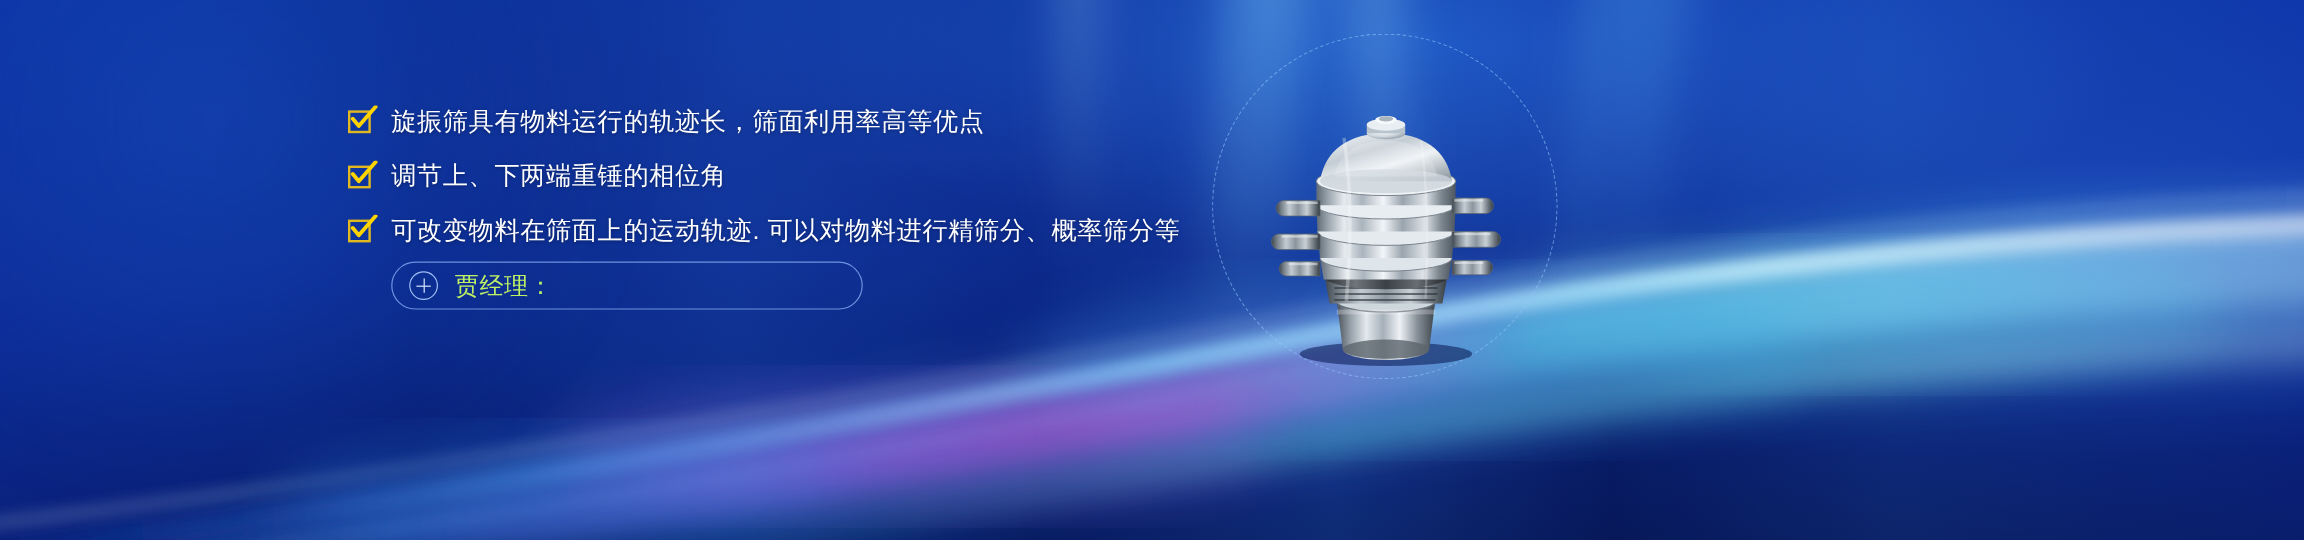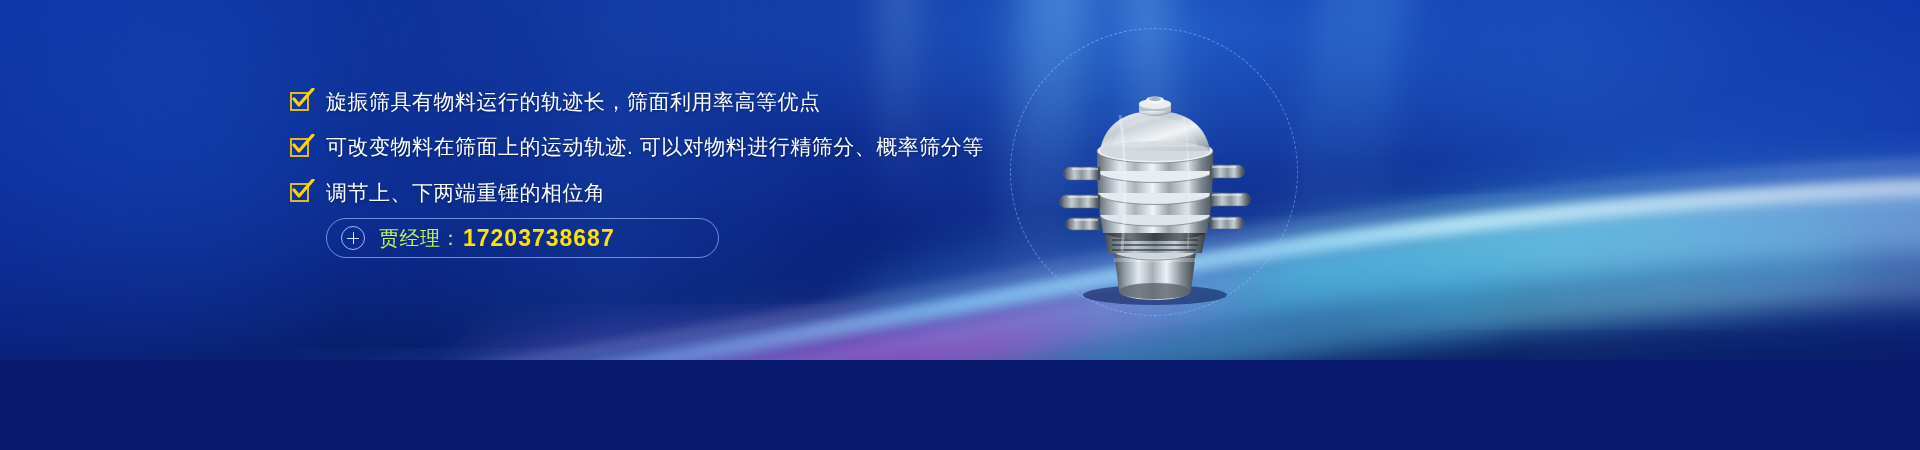--- a/index.html
+++ b/index.html
@@ -1,18 +1,18 @@
 <!DOCTYPE html>
 <html><head>
 <meta charset="utf-8">
 <style>
   html,body{margin:0;padding:0;background:#0a1a6e;}
   *{box-sizing:border-box;}
   #banner{
-    position:relative;width:1920px;height:360px;overflow:hidden;
+    position:relative;width:1920px;height:450px;overflow:hidden;
     font-family:"Liberation Sans","DejaVu Sans",sans-serif;
     background:#0b2a8f;
   }
 
   
   .bg-base{position:absolute;inset:0;
     background:
       radial-gradient(ellipse 70% 85% at 62% 8%, rgba(40,110,230,.55) 0%, rgba(18,52,160,.25) 45%, rgba(0,0,0,0) 70%),
       radial-gradient(ellipse 55% 70% at 88% 40%, rgba(30,95,215,.45) 0%, rgba(10,35,130,0) 65%),
       radial-gradient(ellipse 90% 120% at 20% 55%, rgba(10,40,140,.6) 0%, rgba(6,22,92,.2) 60%, rgba(0,0,0,0) 80%),
@@ -267,33 +267,32 @@
       <span class="btxt">旋振筛具有物料运行的轨迹长，筛面利用率高等优点</span>
     </div>
 
     <div class="bullet">
       <span class="chk">
         <span class="box"></span>
         <svg class="tick" viewBox="0 0 24 22">
             <path d="M3 11 L8 17 L22 1" stroke="#ffd400" stroke-width="3.2" fill="none" stroke-linecap="round" stroke-linejoin="round"></path>
           </svg>
       </span>
-      <span class="btxt">可改变物料在筛面上的运动轨迹. 可以对物料进行精筛分、概率筛分等</span>
+      <span class="btxt">调节上、下两端重锤的相位角</span>
     </div>
 
     <div class="bullet">
       <span class="chk">
         <span class="box"></span>
         <svg class="tick" viewBox="0 0 24 22">
             <path d="M3 11 L8 17 L22 1" stroke="#ffd400" stroke-width="3.2" fill="none" stroke-linecap="round" stroke-linejoin="round"></path>
           </svg>
       </span>
-      <span class="btxt">调节上、下两端重锤的相位角</span>
+      <span class="btxt">可改变物料在筛面上的运动轨迹. 可以对物料进行精筛分、概率筛分等</span>
     </div>
   </div>
 
   <div class="pill">
     <span class="plus"></span>
     <span class="pname">贾经理：</span>
-    <span class="pnum">17203738687</span>
   </div>
 
 </div>
 
 </body></html>

